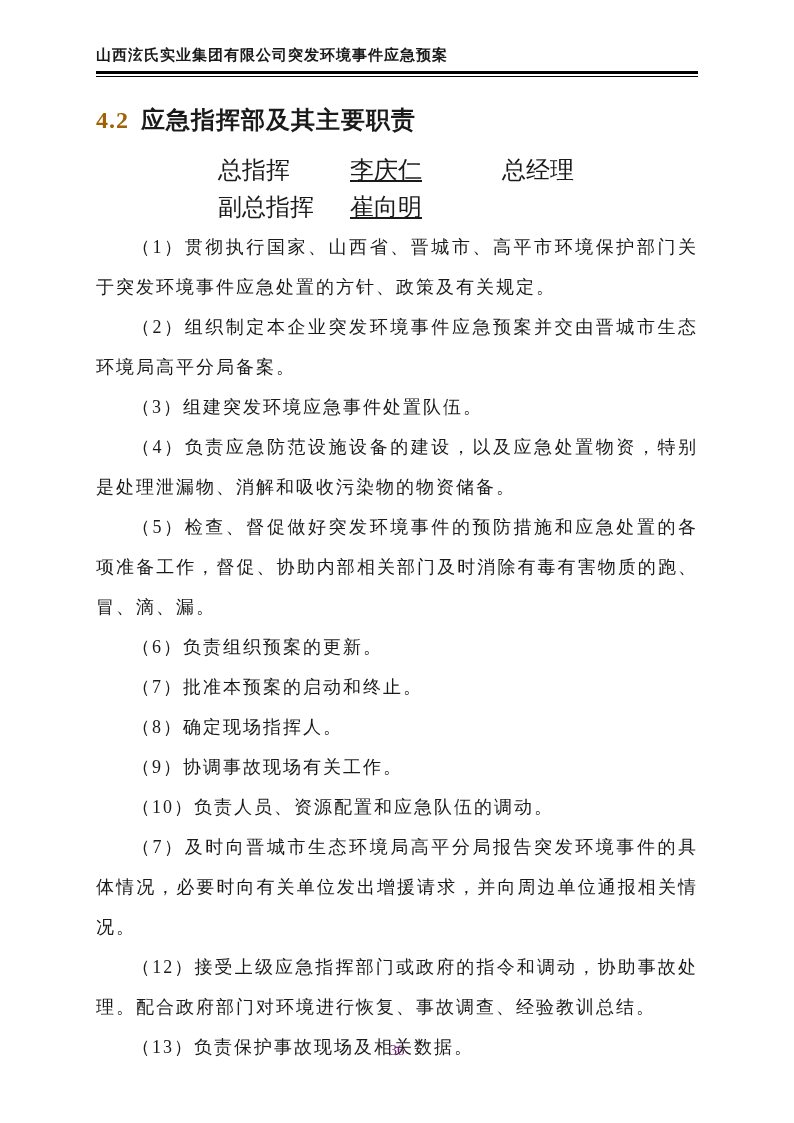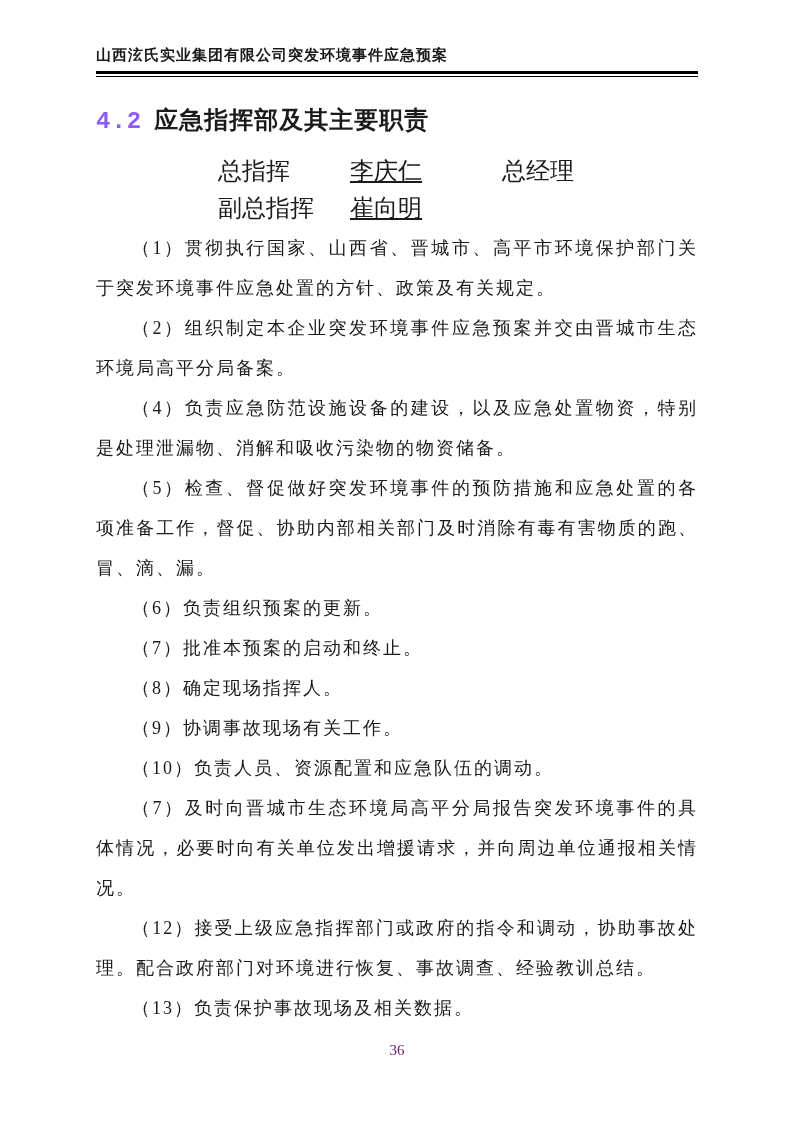--- a/index.html
+++ b/index.html
@@ -30,22 +30,22 @@
 
   .section-heading {
     margin:26px 0 0 0;
     font-weight:bold;
     font-size:24px;
     line-height:33px;
     font-family:"Liberation Sans","DejaVu Sans",sans-serif;
     letter-spacing:1px;
   }
   .sec-num {
-    font-family:Liberation Mono, monospace;
-    color:#8b5cf6;
+    font-family:Liberation Serif, serif;
+    color:#a16207;
     margin-right:12px;
   }
 
   .roster { margin-top:14px; padding-left:122px; font-size:24px; }
   .roster-row { display:flex; align-items:center; height:37px; }
   .roster-role { width:132px; }
   .roster-name { width:152px;text-decoration:underline; }
   .roster-pos  { flex:1; }
 
   .body-text { margin-top:2px; }
@@ -97,20 +97,21 @@
       </div>
       <div class="roster-row">
         <span class="roster-role">副总指挥</span>
         <span class="roster-name">崔向明</span>
       </div>
     </div>
 
     <div class="body-text">
       <p>（1）贯彻执行国家、山西省、晋城市、高平市环境保护部门关于突发环境事件应急处置的方针、政策及有关规定。</p>
       <p>（2）组织制定本企业突发环境事件应急预案并交由晋城市生态环境局高平分局备案。</p>
+      <p>（3）组建突发环境应急事件处置队伍。</p>
       <p>（4）负责应急防范设施设备的建设，以及应急处置物资，特别是处理泄漏物、消解和吸收污染物的物资储备。</p>
       <p>（5）检查、督促做好突发环境事件的预防措施和应急处置的各项准备工作，督促、协助内部相关部门及时消除有毒有害物质的跑、冒、滴、漏。</p>
       <p>（6）负责组织预案的更新。</p>
       <p>（7）批准本预案的启动和终止。</p>
       <p>（8）确定现场指挥人。</p>
       <p>（9）协调事故现场有关工作。</p>
       <p>（10）负责人员、资源配置和应急队伍的调动。</p>
       <p>（7）及时向晋城市生态环境局高平分局报告突发环境事件的具体情况，必要时向有关单位发出增援请求，并向周边单位通报相关情况。</p>
       <p>（12）接受上级应急指挥部门或政府的指令和调动，协助事故处理。配合政府部门对环境进行恢复、事故调查、经验教训总结。</p>
       <p>（13）负责保护事故现场及相关数据。</p>

